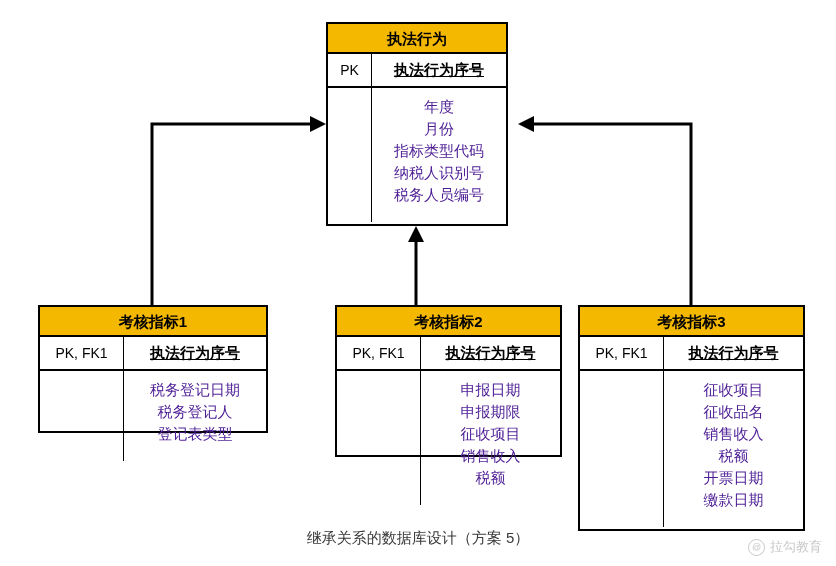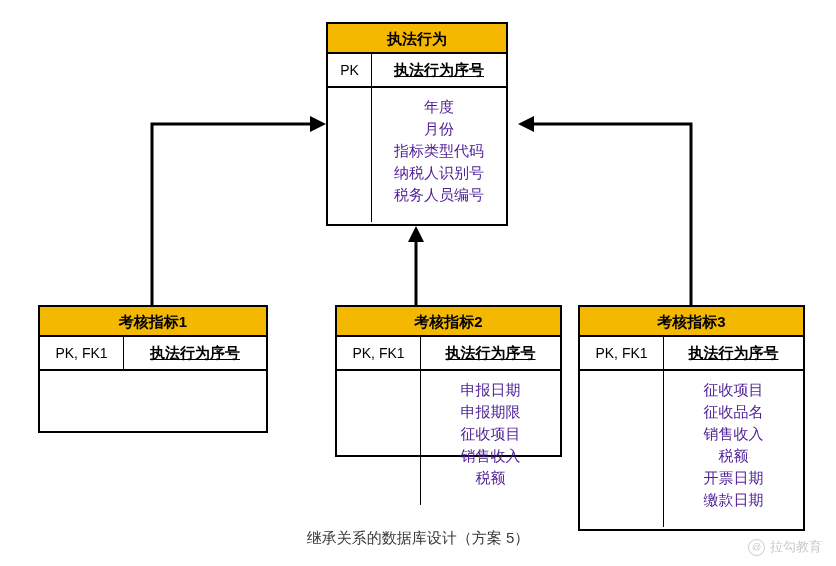--- a/index.html
+++ b/index.html
@@ -162,20 +162,28 @@
       </div>
     </div>
   </div>
 
   <div class="entity" style="left:38px; top:305px; width:230px; height:128px;">
     <div class="entity-title">考核指标1</div>
     <div class="entity-key">
       <div class="key-label" style="width:84px;">PK, FK1</div>
       <div class="key-name">执法行为序号</div>
     </div>
+    <div class="entity-attrs-wrap" style="height:90px;">
+      <div class="gutter-col" style="width:84px;"></div>
+      <div class="attrs-col">
+        <div class="attr-text">税务登记日期</div>
+        <div class="attr-text">税务登记人</div>
+        <div class="attr-text">登记表类型</div>
+      </div>
+    </div>
   </div>
 
   <div class="entity" style="left:303px; top:305px; width:227px; height:152px;margin-left:32px;">
     <div class="entity-title">考核指标2</div>
     <div class="entity-key">
       <div class="key-label" style="width:84px;">PK, FK1</div>
       <div class="key-name">执法行为序号</div>
     </div>
     <div class="entity-attrs-wrap" style="height:134px;">
       <div class="gutter-col" style="width:84px;"></div>

